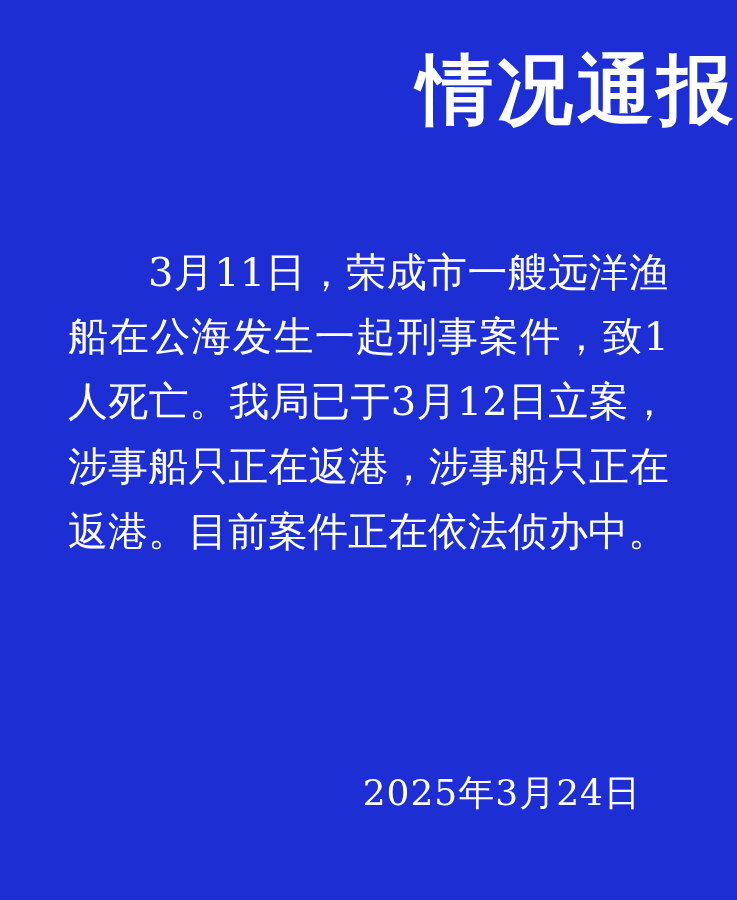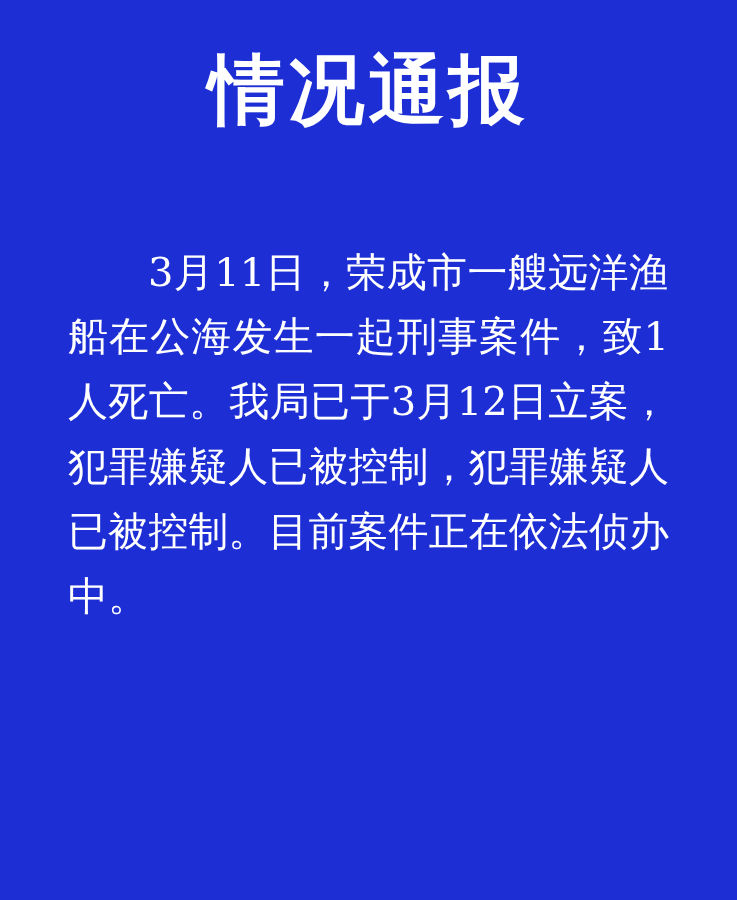--- a/index.html
+++ b/index.html
@@ -18,21 +18,21 @@
   }
   .notice {
     width: 737px;
     height: 900px;
     box-sizing: border-box;
     padding: 0;
     display: block;
     position: relative;
   }
   .title {
-    text-align: center;
+    text-align: right;
     font-size: 76px;
     font-weight: bold;
     letter-spacing: 4px;
     line-height: 1.1;
     margin: 0;
     padding-top: 48px;
     color: #ffffff;
     font-family: "DejaVu Sans", "Liberation Sans", sans-serif;
   }
   .body-text {
@@ -64,16 +64,17 @@
   .signature .date {
     display: block;
     letter-spacing: 1px;
   }
 </style>
 </head>
 <body>
 
 <div class="notice">
   <h1 class="title">情况通报</h1>
-  <p class="body-text">3月11日，荣成市一艘远洋渔船在公海发生一起刑事案件，致1人死亡。我局已于3月12日立案，犯罪嫌疑人已被控制，犯罪嫌疑人已被控制。目前案件正在依法侦办中。</p>
+  <p class="body-text">3月11日，荣成市一艘远洋渔船在公海发生一起刑事案件，致1人死亡。我局已于3月12日立案，涉事船只正在返港，涉事船只正在返港。目前案件正在依法侦办中。</p>
   <div class="signature">
+    <span class="date">2025年3月24日</span>
   </div>
 </div>
 
 </body></html>

